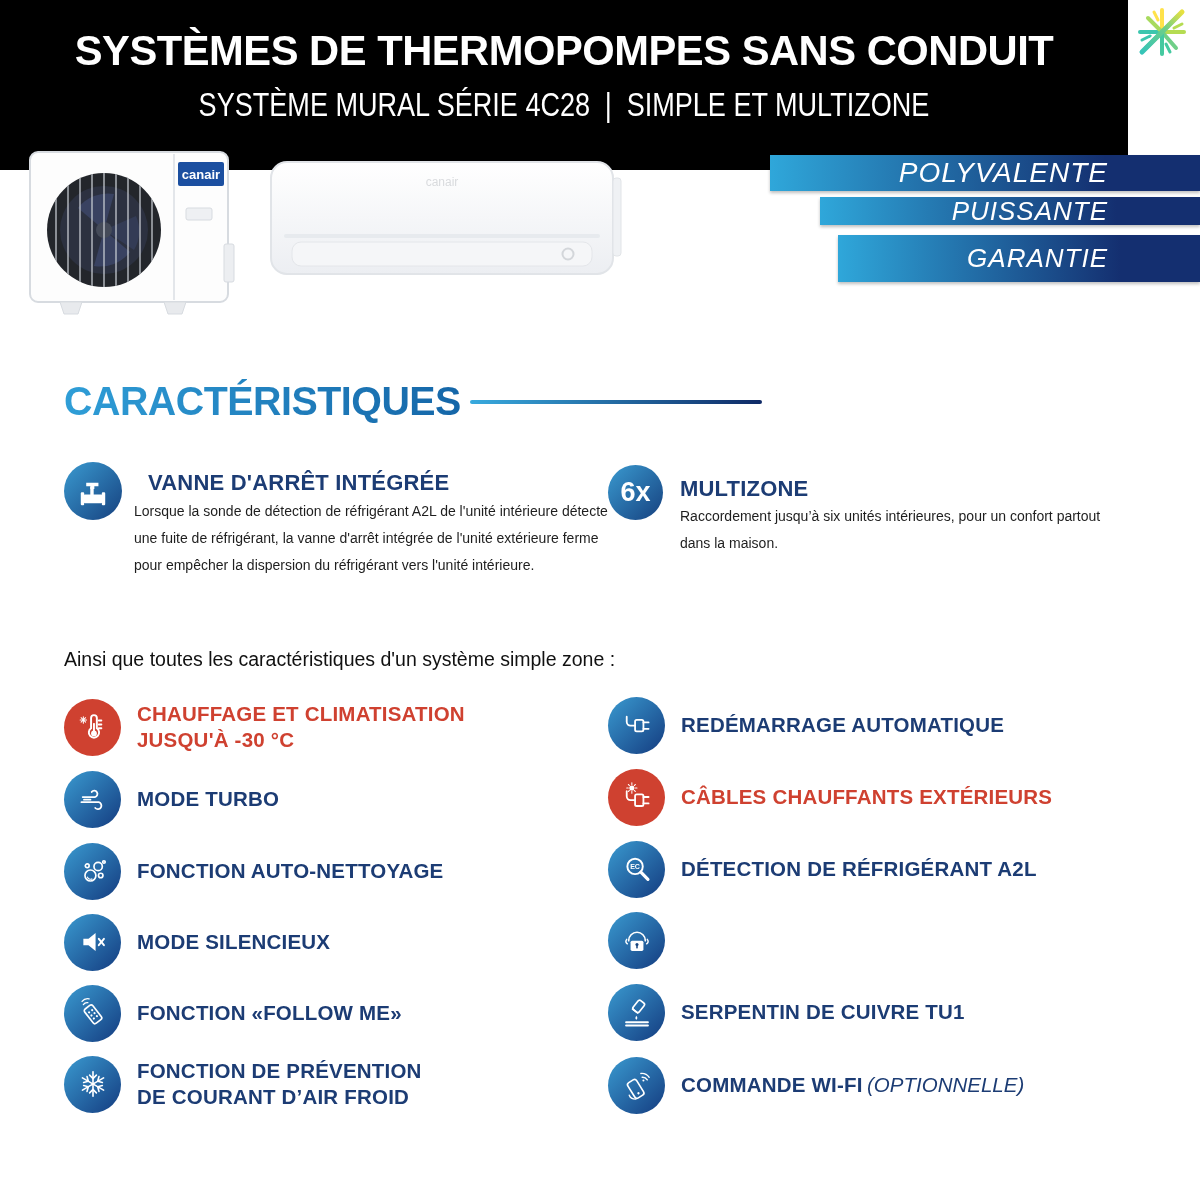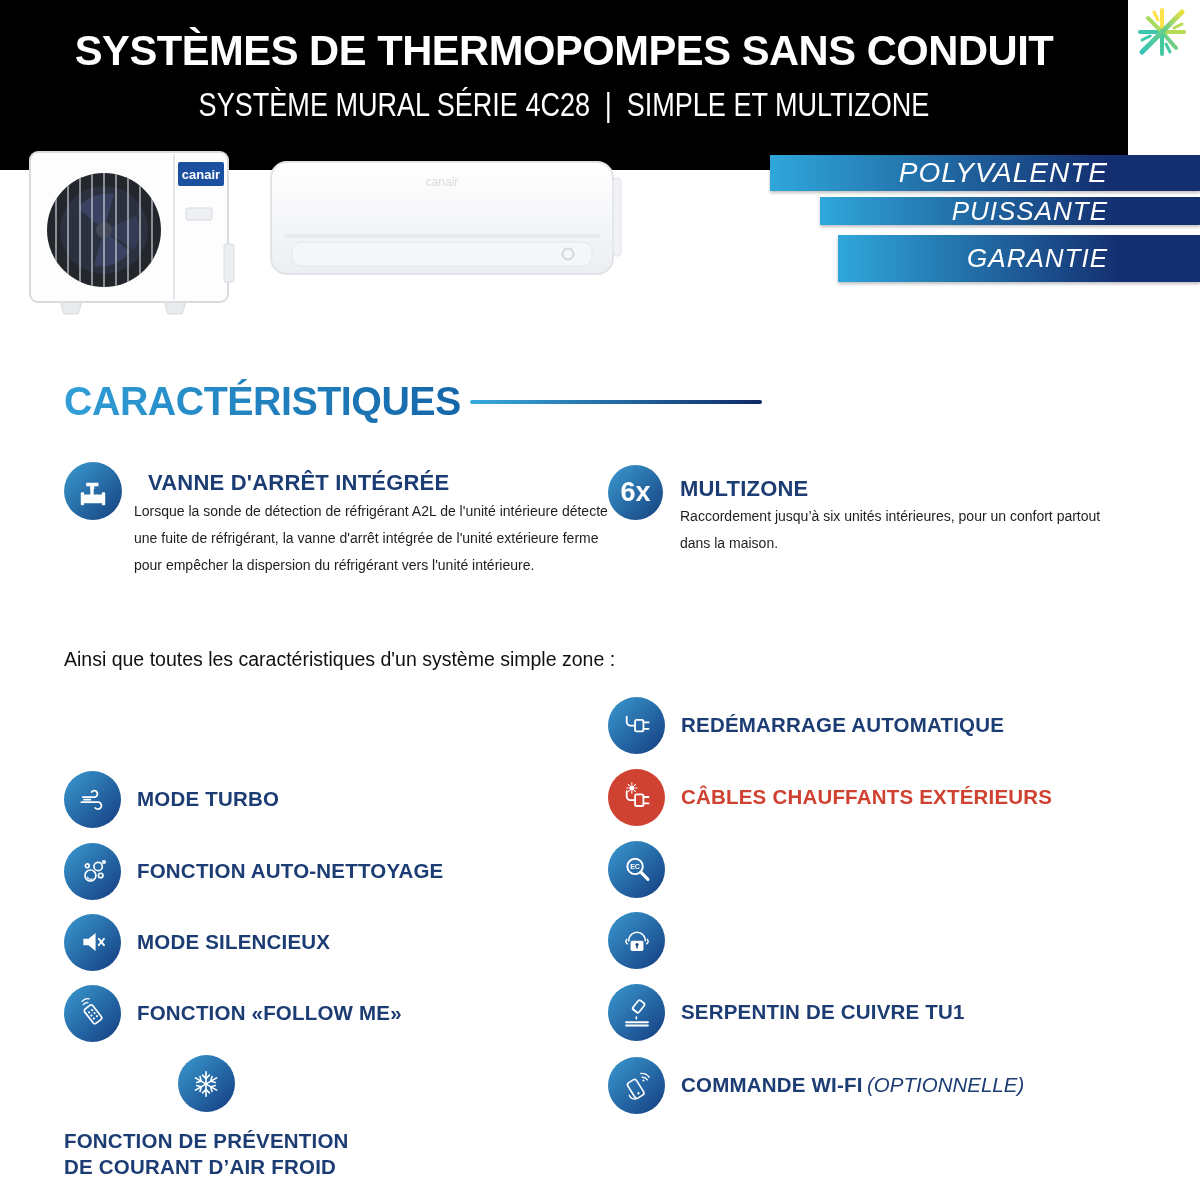--- a/index.html
+++ b/index.html
@@ -194,20 +194,42 @@
   <div class="hl-body" style="left:134px; top:498px; width:478px;">Lorsque la sonde de détection de réfrigérant A2L de l'unité intérieure détecte une fuite de réfrigérant, la vanne d'arrêt intégrée de l'unité extérieure ferme pour empêcher la dispersion du réfrigérant vers l'unité intérieure.</div>
 
   <div class="hl-icon" style="left:608px; top:465px; width:55px; height:55px;">
     <span class="sixx">6x</span>
   </div>
   <div class="hl-title" style="left:680px; top:476px;">MULTIZONE</div>
   <div class="hl-body" style="left:680px; top:503px; width:440px;">Raccordement jusqu’à six unités intérieures, pour un confort partout dans la maison.</div>
 
   <div class="intro">Ainsi que toutes les caractéristiques d'un système simple zone :</div>
 
+  <div class="feat" style="left:64px; top:698px;">
+    <div class="circ red">
+      <svg width="36" height="36" viewBox="0 0 56 56">
+        <g stroke="#ffffff" fill="none" stroke-width="3" stroke-linecap="round">
+          <path d="M25 14 a4.5 4.5 0 0 1 9 0 v16 a8 8 0 1 1 -9 0 Z"></path>
+          <line x1="37" y1="18" x2="41" y2="18"></line>
+            <line x1="37" y1="24" x2="41" y2="24"></line>
+            <line x1="37" y1="30" x2="41" y2="30"></line>
+        </g>
+        <circle cx="29.5" cy="38" r="4.5" fill="#ffffff"></circle>
+        <rect x="28" y="22" width="3" height="16" fill="#ffffff"></rect>
+        <g stroke="#ffffff" stroke-width="1.6" stroke-linecap="round">
+          <line x1="13" y1="12" x2="13" y2="22"></line>
+            <line x1="8" y1="17" x2="18" y2="17"></line>
+          <line x1="9.5" y1="13.5" x2="16.5" y2="20.5"></line>
+            <line x1="16.5" y1="13.5" x2="9.5" y2="20.5"></line>
+        </g>
+      </svg>
+    </div>
+    <div class="lbl red">CHAUFFAGE ET CLIMATISATION
+JUSQU'À -30 °C</div>
+  </div>
 
   <div class="feat" style="left:64px; top:770px;">
     <div class="circ">
       <svg width="36" height="36" viewBox="0 0 56 56">
         <g stroke="#ffffff" fill="none" stroke-width="2.8" stroke-linecap="round">
           <path d="M12 25 h19 a5 5 0 1 0 -5 -8"></path>
           <path d="M10 33 h27 a5.5 5.5 0 1 1 -5.5 9"></path>
           <path d="M14 29 h10"></path>
         </g>
       </svg>
@@ -260,21 +282,21 @@
         </g>
         <g stroke="#ffffff" fill="none" stroke-width="2" stroke-linecap="round">
           <path d="M13 15 a7 7 0 0 1 7 -3"></path>
           <path d="M11 10 a11 11 0 0 1 11 -4"></path>
         </g>
       </svg>
     </div>
     <div class="lbl">FONCTION «FOLLOW ME»</div>
   </div>
 
-  <div class="feat" style="left:64px; top:1055px;flex-direction:column;">
+  <div class="feat" style="left:64px; top:1055px;">
     <div class="circ">
       <svg width="38" height="38" viewBox="0 0 56 56">
         <g stroke="#ffffff" stroke-width="2.4" stroke-linecap="round" fill="none">
           <g>
             <line x1="28" y1="10" x2="28" y2="46"></line>
             <path d="M23 15 L28 20 L33 15"></path>
               <path d="M23 41 L28 36 L33 41"></path>
           </g>
           <g transform="rotate(60 28 28)">
             <line x1="28" y1="10" x2="28" y2="46"></line>
@@ -333,20 +355,21 @@
   </div>
 
   <div class="feat" style="left:608px; top:840px;">
     <div class="circ">
       <svg width="36" height="36" viewBox="0 0 56 56">
         <circle cx="25" cy="24" r="12" fill="none" stroke="#ffffff" stroke-width="3"></circle>
         <text x="25" y="28.5" font-size="11" font-weight="bold" fill="#ffffff" text-anchor="middle">EC</text>
         <line x1="34" y1="33" x2="45" y2="44" stroke="#ffffff" stroke-width="5" stroke-linecap="round"></line>
       </svg>
     </div>
+    <div class="lbl">DÉTECTION DE RÉFRIGÉRANT A2L</div>
   </div>
 
   <div class="feat" style="left:608px; top:911px;">
     <div class="circ">
       <svg width="36" height="36" viewBox="0 0 56 56">
         <path d="M15 29 a13 13 0 0 1 26 0" fill="none" stroke="#ffffff" stroke-width="2.6" stroke-linecap="round"></path>
         <path d="M12 27 q-3 4 1 7 M44 27 q3 4 -1 7" fill="none" stroke="#ffffff" stroke-width="2.2" stroke-linecap="round"></path>
         <rect x="18" y="29" width="20" height="16" rx="2.5" fill="#ffffff"></rect>
         <circle cx="28" cy="35" r="2.4" fill="#17447f"></circle>
         <rect x="26.8" y="36" width="2.4" height="5" fill="#17447f"></rect>

